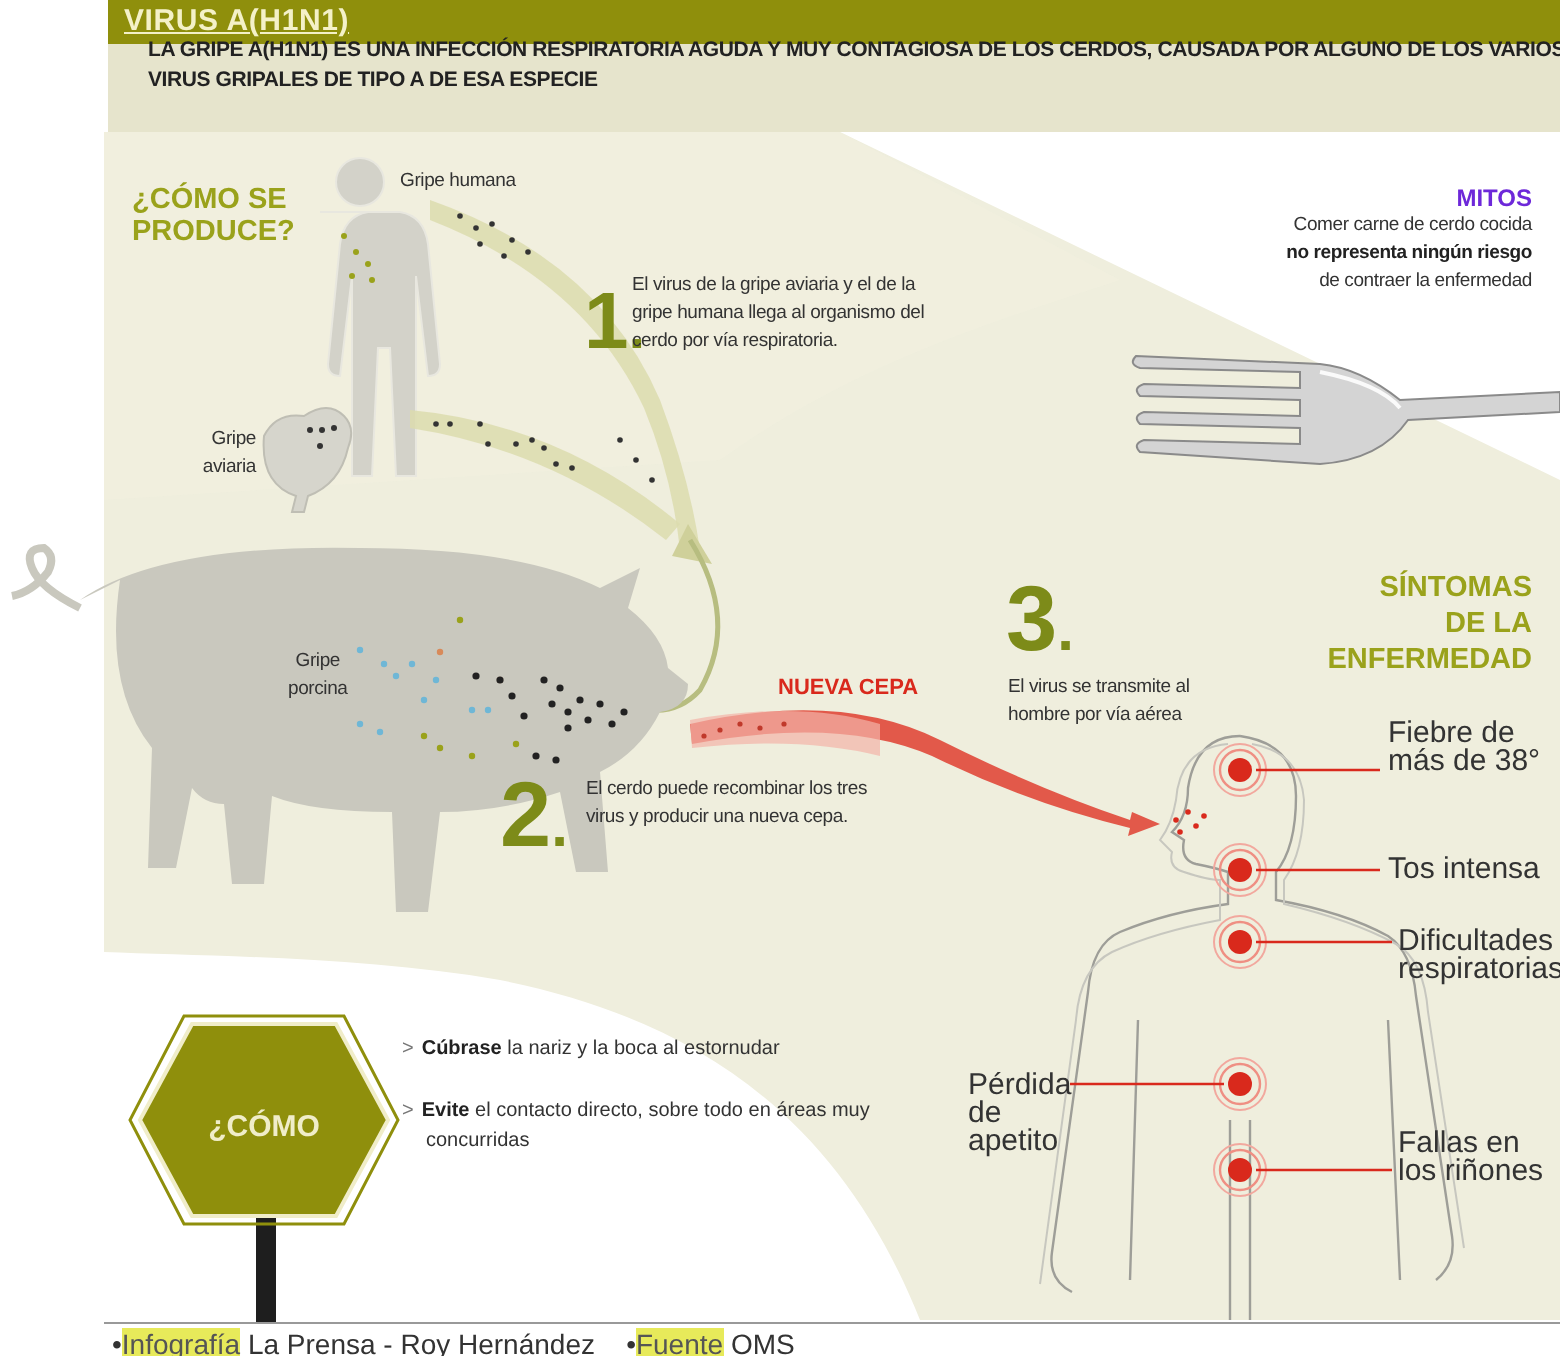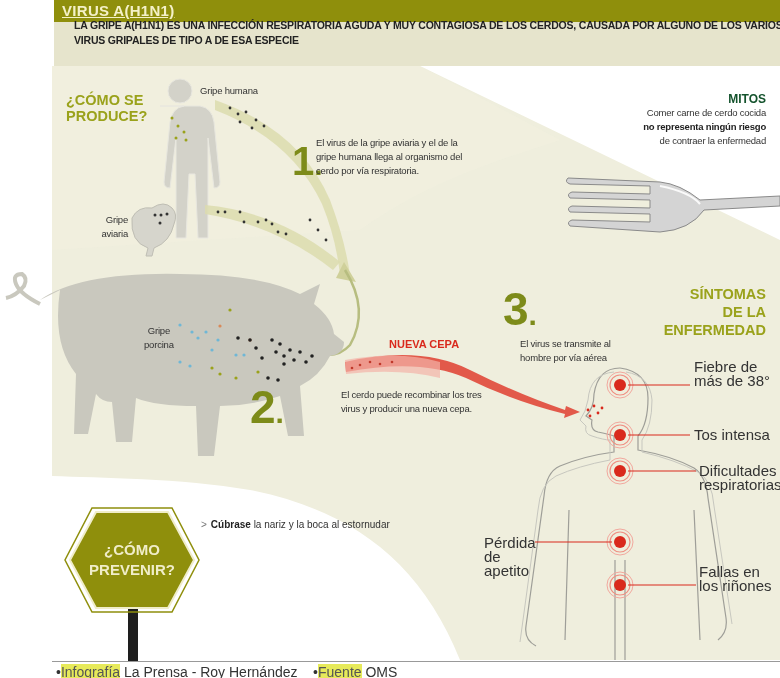--- a/index.html
+++ b/index.html
@@ -8,29 +8,29 @@
   .header{left:54px;top:0;width:726px;height:22px;background:#8f8f0c;}
   .header-title{left:62px;top:2px;color:#f4f1c8;font:bold 15px "Liberation Sans",sans-serif;letter-spacing:.3px;text-decoration:underline;}
   .intro{left:54px;top:22px;width:726px;height:44px;background:#e6e4cc;}
   .intro-text{left:62px;top:18px;width:710px;color:#222;font:bold 10.5px "Liberation Sans Narrow","Liberation Sans",sans-serif;line-height:15px;text-transform:uppercase;letter-spacing:-.2px;margin-left:12px;}
   .bg-svg{left:0;top:0;}
   .sect-title{color:#9aa21b;font:bold 14.5px "Liberation Sans",sans-serif;line-height:16px;}
   .small{font-size:9.5px;color:#333;line-height:14px;letter-spacing:-.2px;}
   .big-num{color:#7d8b19;font:bold 46px "Liberation Sans",sans-serif;line-height:46px;}
   .big-num .dot{font-size:30px;}
   .label-right{font-size:15px;color:#333;line-height:14px;}
-  .mitos-title{color:#14532d;font:bold 12px "Liberation Sans",sans-serif;}
+  .mitos-title{color:#6d28d9;font:bold 12px "Liberation Sans",sans-serif;}
   .nueva{color:#d9291c;font:bold 11px "Liberation Sans",sans-serif;padding-left:16px;}
   .prev-item{font-size:10px;color:#333;line-height:15px;width:270px;}
   .prev-item b{color:#222;}
   .arrow-mark{color:#777;margin-right:4px;}
   .footer-line{left:52px;top:661px;width:728px;height:1px;background:#999;}
   .footer{left:56px;top:664px;font-size:14px;color:#333;}
   .hl{background:#e7ea5a;color:#555;}
-  .sign-text{color:#f0edc9;font:bold 15px "Liberation Sans",sans-serif;line-height:20px;text-align:center;}
+  .sign-text{color:#f0edc9;font:bold 15px "Liberation Sans",sans-serif;line-height:20px;text-align:center;margin-top:14px;}
 </style>
 </head>
 <body>
 
 <svg class="abs bg-svg" width="780" height="678" viewBox="0 0 780 678">
 
   <path d="M52 66 H420 L780 240 V660 H460 C420 560 350 510 250 490 C180 478 100 478 52 476 Z" fill="#efeedd"></path>
   <path d="M52 66 H420 L560 140 C500 160 430 180 360 230 L52 250Z" fill="#f1f0e0" opacity=".6"></path>
 
   <g fill="#d3d2c9" stroke="#e8e7df" stroke-width="1">
@@ -217,25 +217,25 @@
 </div>
 <div class="abs small" style="left:144px;top:324px;text-align:center;">
   <div>Gripe</div>
   <div>porcina</div>
 </div>
 
 <div class="abs big-num" style="left:292px;top:138px;font-size:40px;"><span>1</span><span class="dot">.</span></div>
 <div class="abs small" style="left:316px;top:136px;width:150px;">El virus de la gripe aviaria y el de la gripe humana llega al organismo del cerdo por vía respiratoria.</div>
 
 <div class="abs big-num" style="left:250px;top:384px;"><span>2</span><span class="dot">.</span></div>
-<div class="abs small" style="left:293px;top:388px;width:150px;margin-left:48px;">El cerdo puede recombinar los tres virus y producir una nueva cepa.</div>
+<div class="abs small" style="left:293px;top:388px;width:150px;">El cerdo puede recombinar los tres virus y producir una nueva cepa.</div>
 <div class="abs nueva" style="left:373px;top:338px;">NUEVA CEPA</div>
 
 <div class="abs big-num" style="left:503px;top:286px;"><span>3</span><span class="dot">.</span></div>
-<div class="abs small" style="left:504px;top:337px;width:115px;margin-left:16px;">El virus se transmite al hombre por vía aérea</div>
+<div class="abs small" style="left:504px;top:337px;width:115px;">El virus se transmite al hombre por vía aérea</div>
 
 <div class="abs" style="right:14px;top:92px;text-align:right;">
   <div class="mitos-title">MITOS</div>
   <div class="small">Comer carne de cerdo cocida</div>
   <div class="small" style="font-weight:bold;color:#222;">no representa ningún riesgo</div>
   <div class="small">de contraer la enfermedad</div>
 </div>
 
 <div class="abs sect-title" style="right:14px;top:285px;text-align:right;line-height:18px;">
   <div>SÍNTOMAS</div>
@@ -257,26 +257,28 @@
   <div>Pérdida</div>
   <div>de apetito</div>
 </div>
 <div class="abs label-right" style="left:699px;top:565px;">
   <div>Fallas en</div>
   <div>los riñones</div>
 </div>
 
 <div class="abs sign-text" style="left:70px;top:540px;width:124px;">
   <div>¿CÓMO</div>
-  <div>PREVENIR?</div>
 </div>
 
 <div class="abs" style="left:201px;top:517px;">
   <div class="prev-item" style="padding-left:12px;text-indent:-12px;">
     <span class="arrow-mark">&gt;</span><b>Cúbrase</b><span> la nariz y la boca al estornudar</span>
   </div>
+  <div class="prev-item" style="margin-top:16px;padding-left:12px;text-indent:-12px;">
+    <span class="arrow-mark">&gt;</span><b>Evite</b><span> el contacto directo, sobre todo en áreas muy concurridas</span>
+  </div>
 </div>
 
 <div class="abs footer-line"></div>
 <div class="abs footer">
   <span>•</span><span class="hl">Infografía</span><span> La Prensa - Roy Hernández</span>
   &nbsp;&nbsp;&nbsp;<span>•</span><span class="hl">Fuente</span><span> OMS</span>
 </div>
 
 </body></html>

